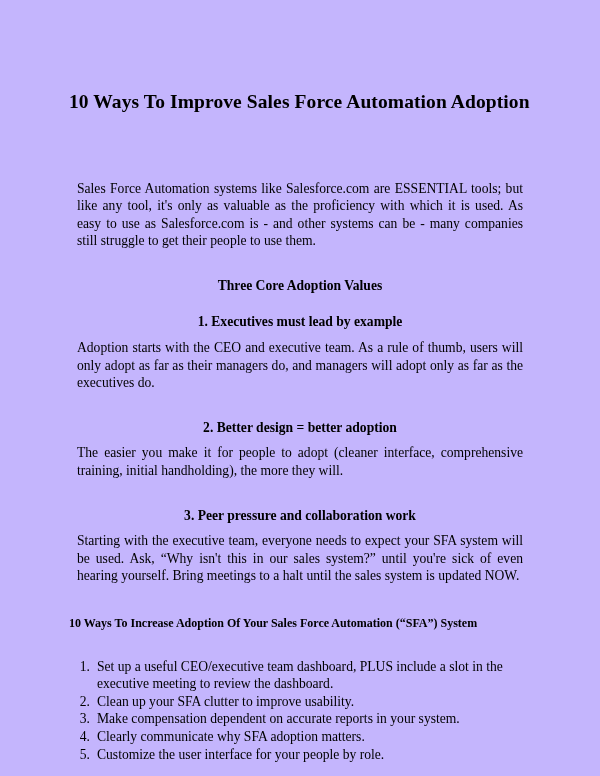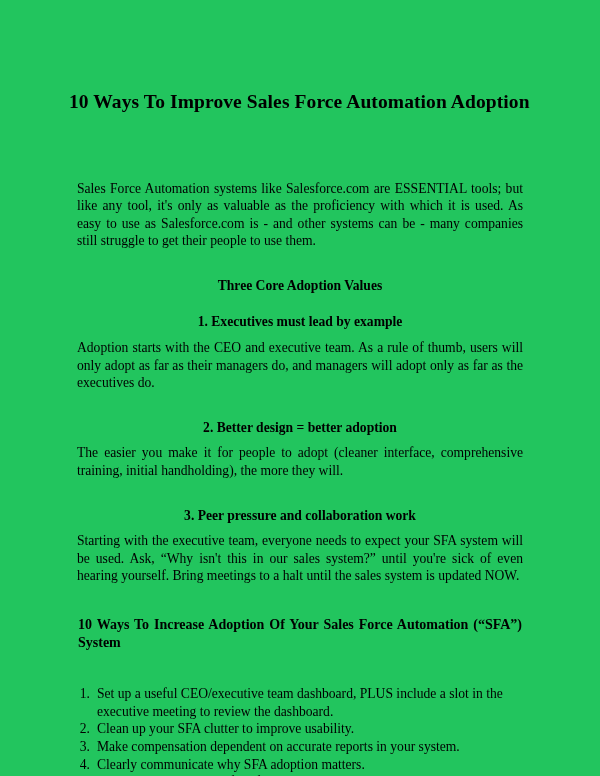--- a/index.html
+++ b/index.html
@@ -11,21 +11,21 @@
     width: 600px;
     height: 776px;
     font-family: "Liberation Serif", "DejaVu Serif", serif;
     color: #000000;
     -webkit-font-smoothing: antialiased;
   }
   .page {
     position: relative;
     width: 600px;
     height: 776px;
-    background: #22c55e;
+    background: #c4b5fd;
     overflow: hidden;
   }
   .content {
     position: absolute;
     left: 69px;
     top: 88px;
     width: 462px;
   }
   .doc-title {
     font-size: 19.5px;
@@ -61,24 +61,24 @@
     text-align: center;
   }
   .body-text {
     font-size: 13.6px;
     line-height: 17.6px;
     text-align: justify;
     text-align-last: left;
     margin: 8px;
   }
   .list-heading {
-    font-size: 14px;
+    font-size: 12px;
     font-weight: bold;
     line-height: 17.6px;
-    margin: 9px;
+    margin: 0;
     padding-top: 22px;
     text-align: justify;
     text-align-last: left;
   }
   .num-list {
     margin: 0;
     padding: 0;
     padding-top: 25px;
     list-style: none;
   }

